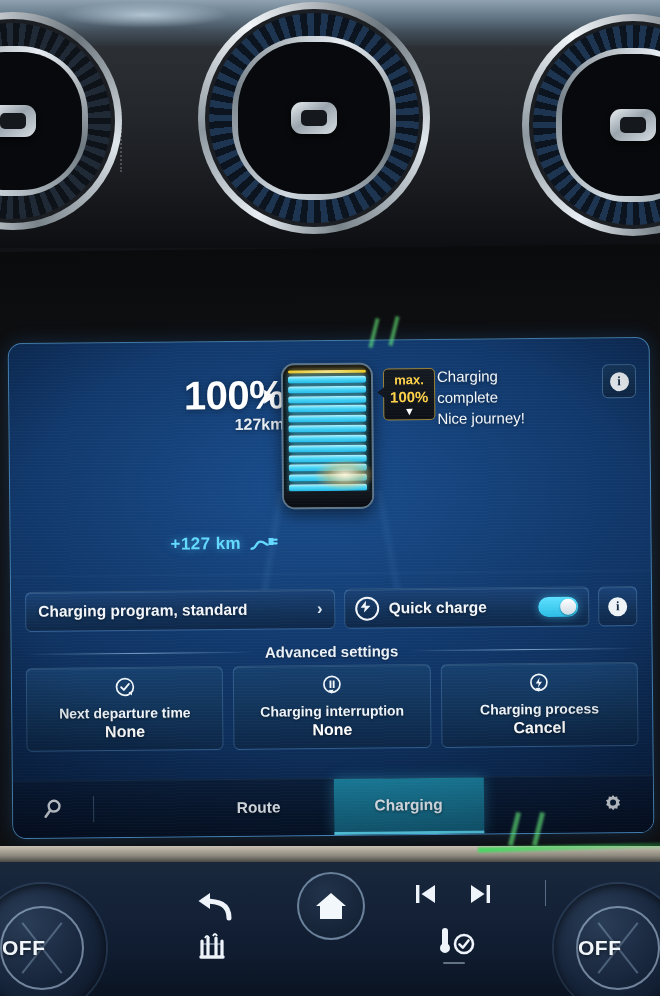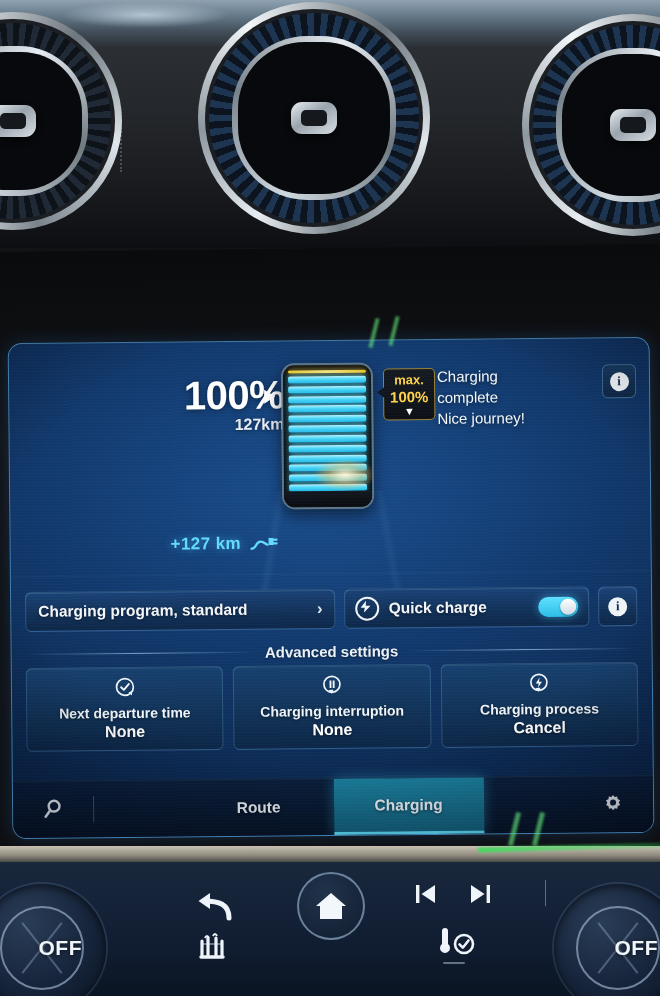--- a/index.html
+++ b/index.html
@@ -152,21 +152,21 @@
   .conlip{position:absolute;left:0;top:846px;width:660px;height:16px;
      background:linear-gradient(180deg,#c9c2b4,#8e897d 60%,#4a4a46);}
   .greenline{position:absolute;left:478px;top:845px;width:190px;height:5px;
      background:linear-gradient(90deg,rgba(60,220,90,.9),rgba(60,220,90,.25));filter:blur(1px);transform:rotate(-1.5deg);}
   .knob-c{position:absolute;top:884px;width:128px;height:128px;border-radius:50%;
      background:radial-gradient(circle at 38% 30%,#2a3d57,#16243a 55%,#0b1320 100%);
      box-shadow:0 0 0 2px rgba(120,160,200,.18), inset 0 2px 8px rgba(0,0,0,.6);}
   .knob-c.left{left:-22px;}
   .knob-c.right{right:-22px;}
   .knob-c .inner{position:absolute;inset:22px;border-radius:50%;border:2px solid rgba(185,210,235,.55);
-     display:flex;align-items:center;justify-content:flex-end;}
+     display:flex;align-items:center;justify-content:flex-start;}
   .knob-c .off{color:#f0f5fa;font-size:21px;font-weight:bold;letter-spacing:.5px;text-shadow:0 1px 4px rgba(0,0,0,.6);}
   .knob-c .spoke{position:absolute;left:50%;top:50%;width:2px;height:64px;margin:-32px 0 0 -1px;
      background:linear-gradient(180deg,rgba(170,200,230,.35),rgba(170,200,230,0));transform-origin:50% 50%;}
   .ctrl{position:absolute;color:#eef4fa;display:flex;align-items:center;justify-content:center;}
   .homebtn{position:absolute;left:297px;top:872px;width:64px;height:64px;border-radius:50%;
      border:2px solid rgba(175,205,235,.55);display:flex;align-items:center;justify-content:center;
      background:radial-gradient(circle at 40% 30%,#21334b,#111d2f);}
   .ctrlsep{position:absolute;left:545px;top:880px;width:1px;height:26px;background:rgba(170,200,230,.45);}
   .underline{position:absolute;height:2px;width:22px;background:rgba(200,220,240,.45);border-radius:1px;}
 </style>

